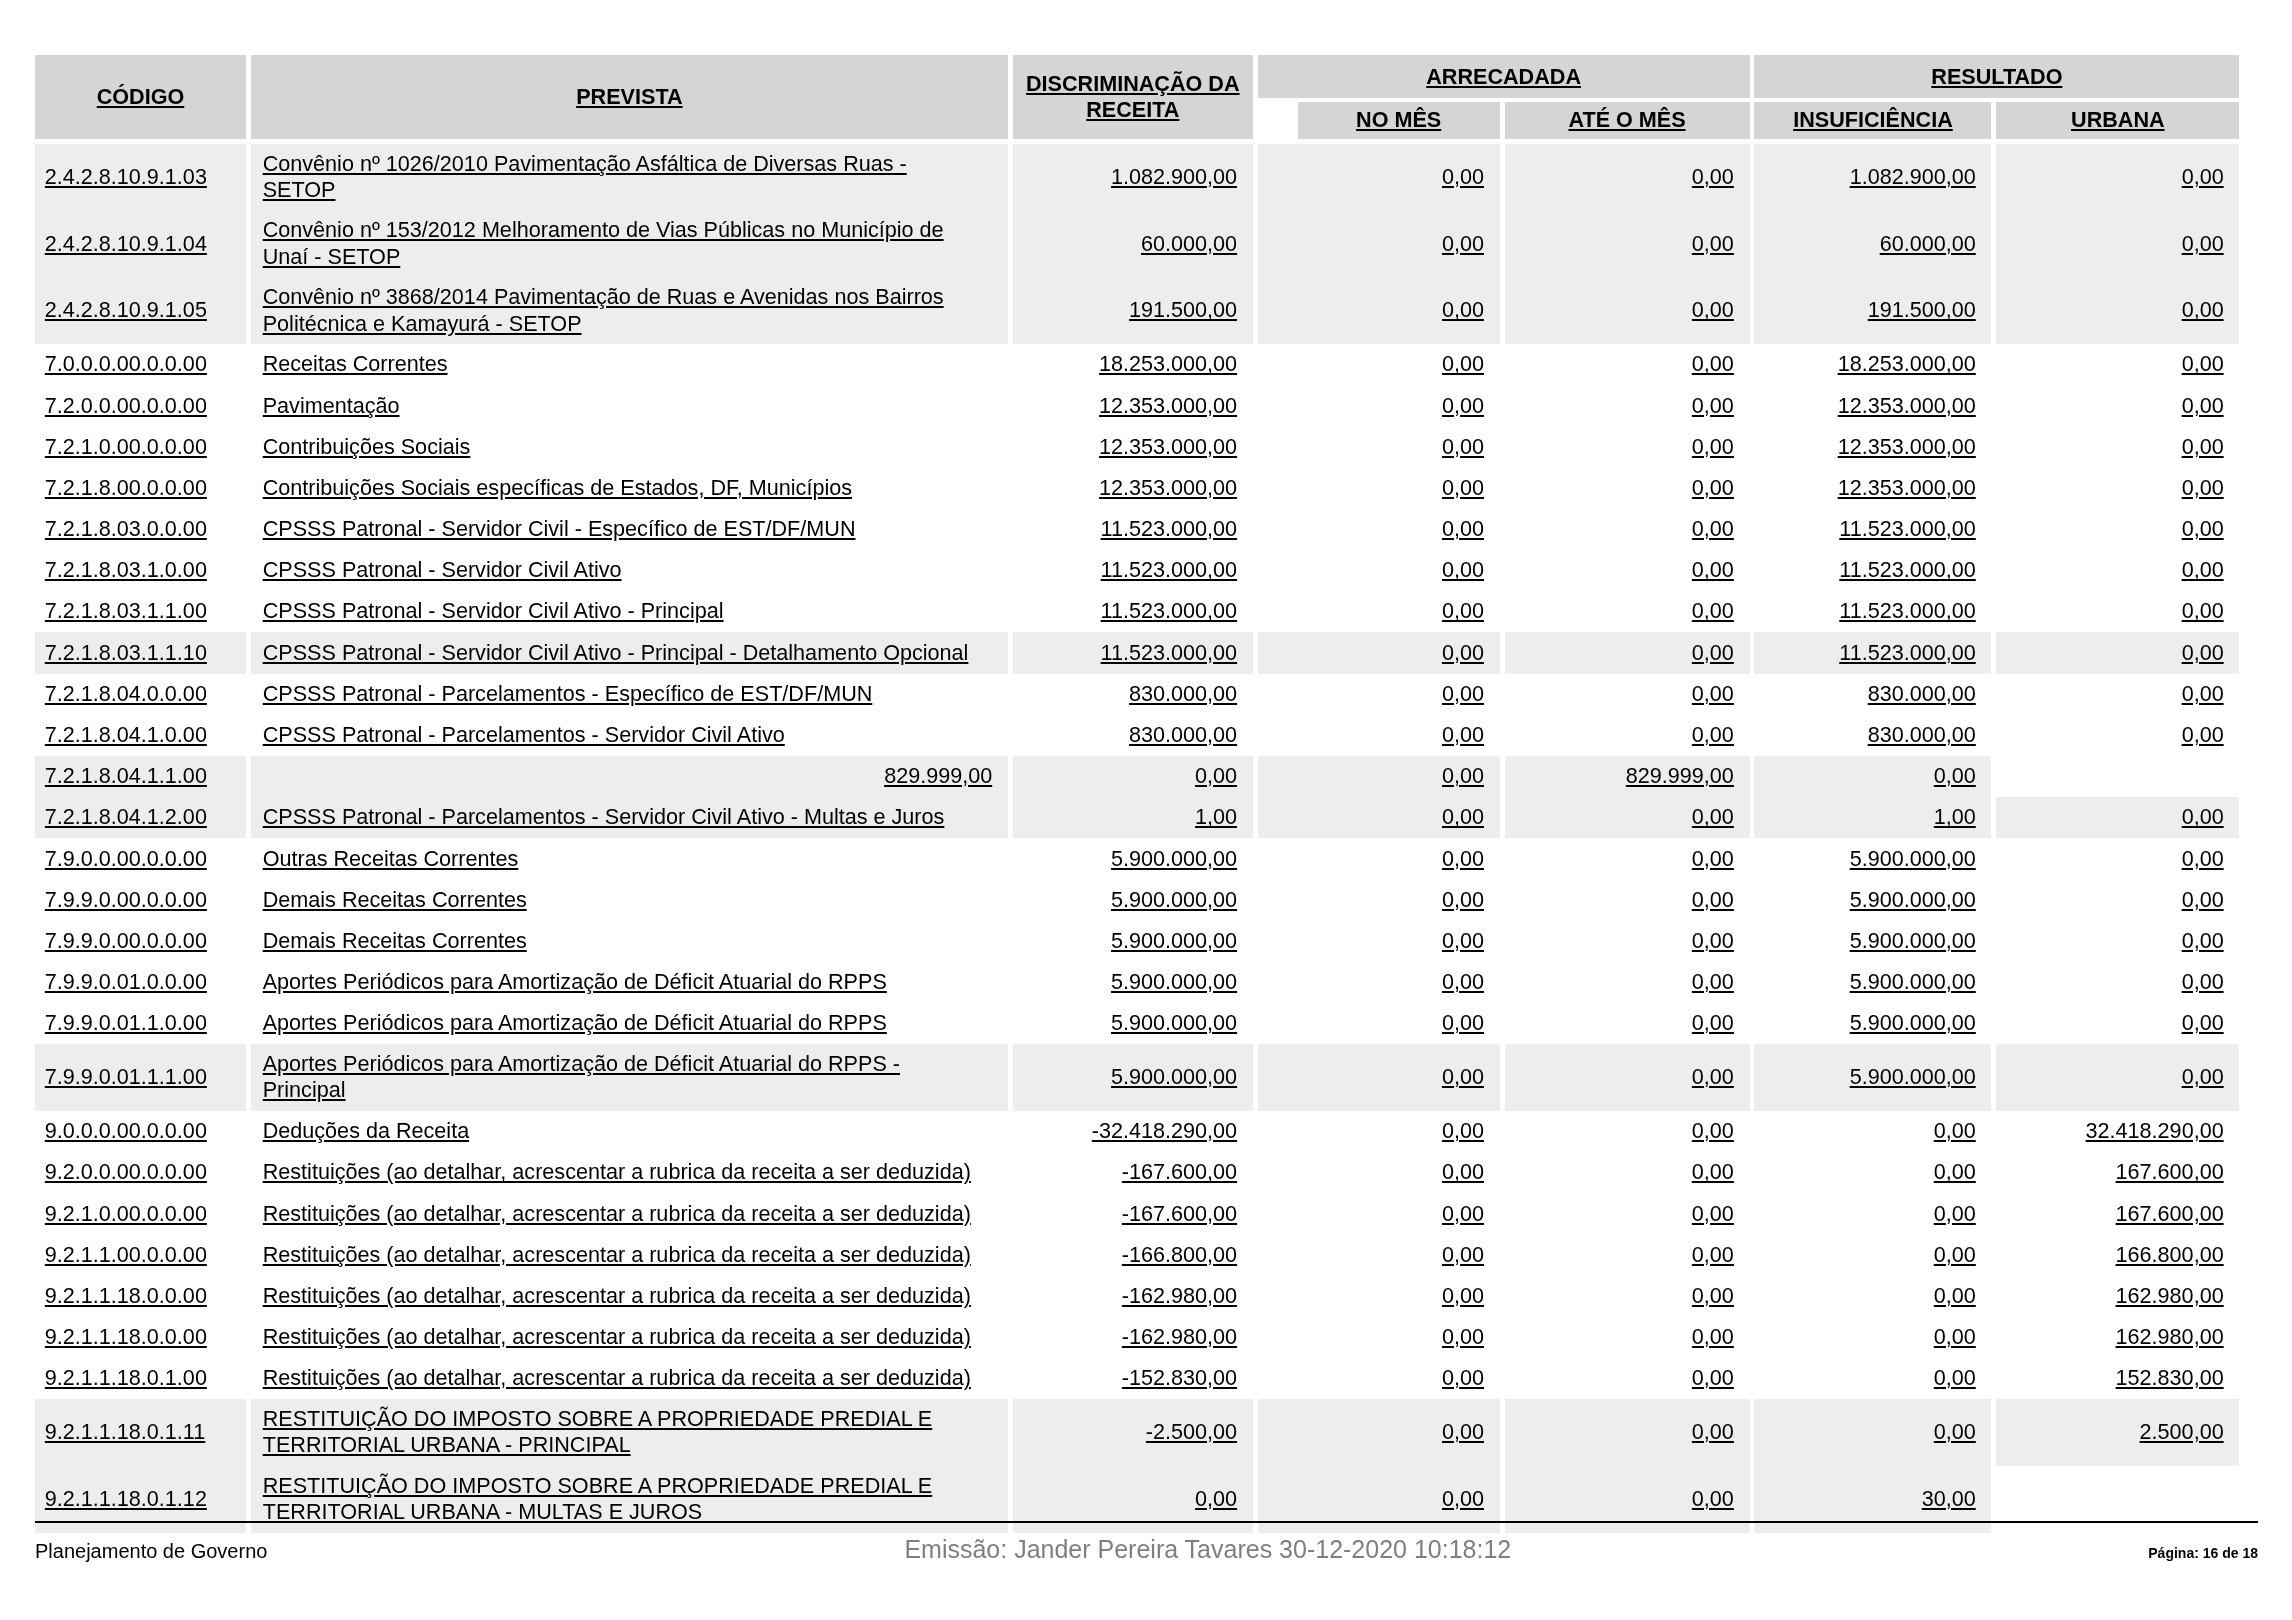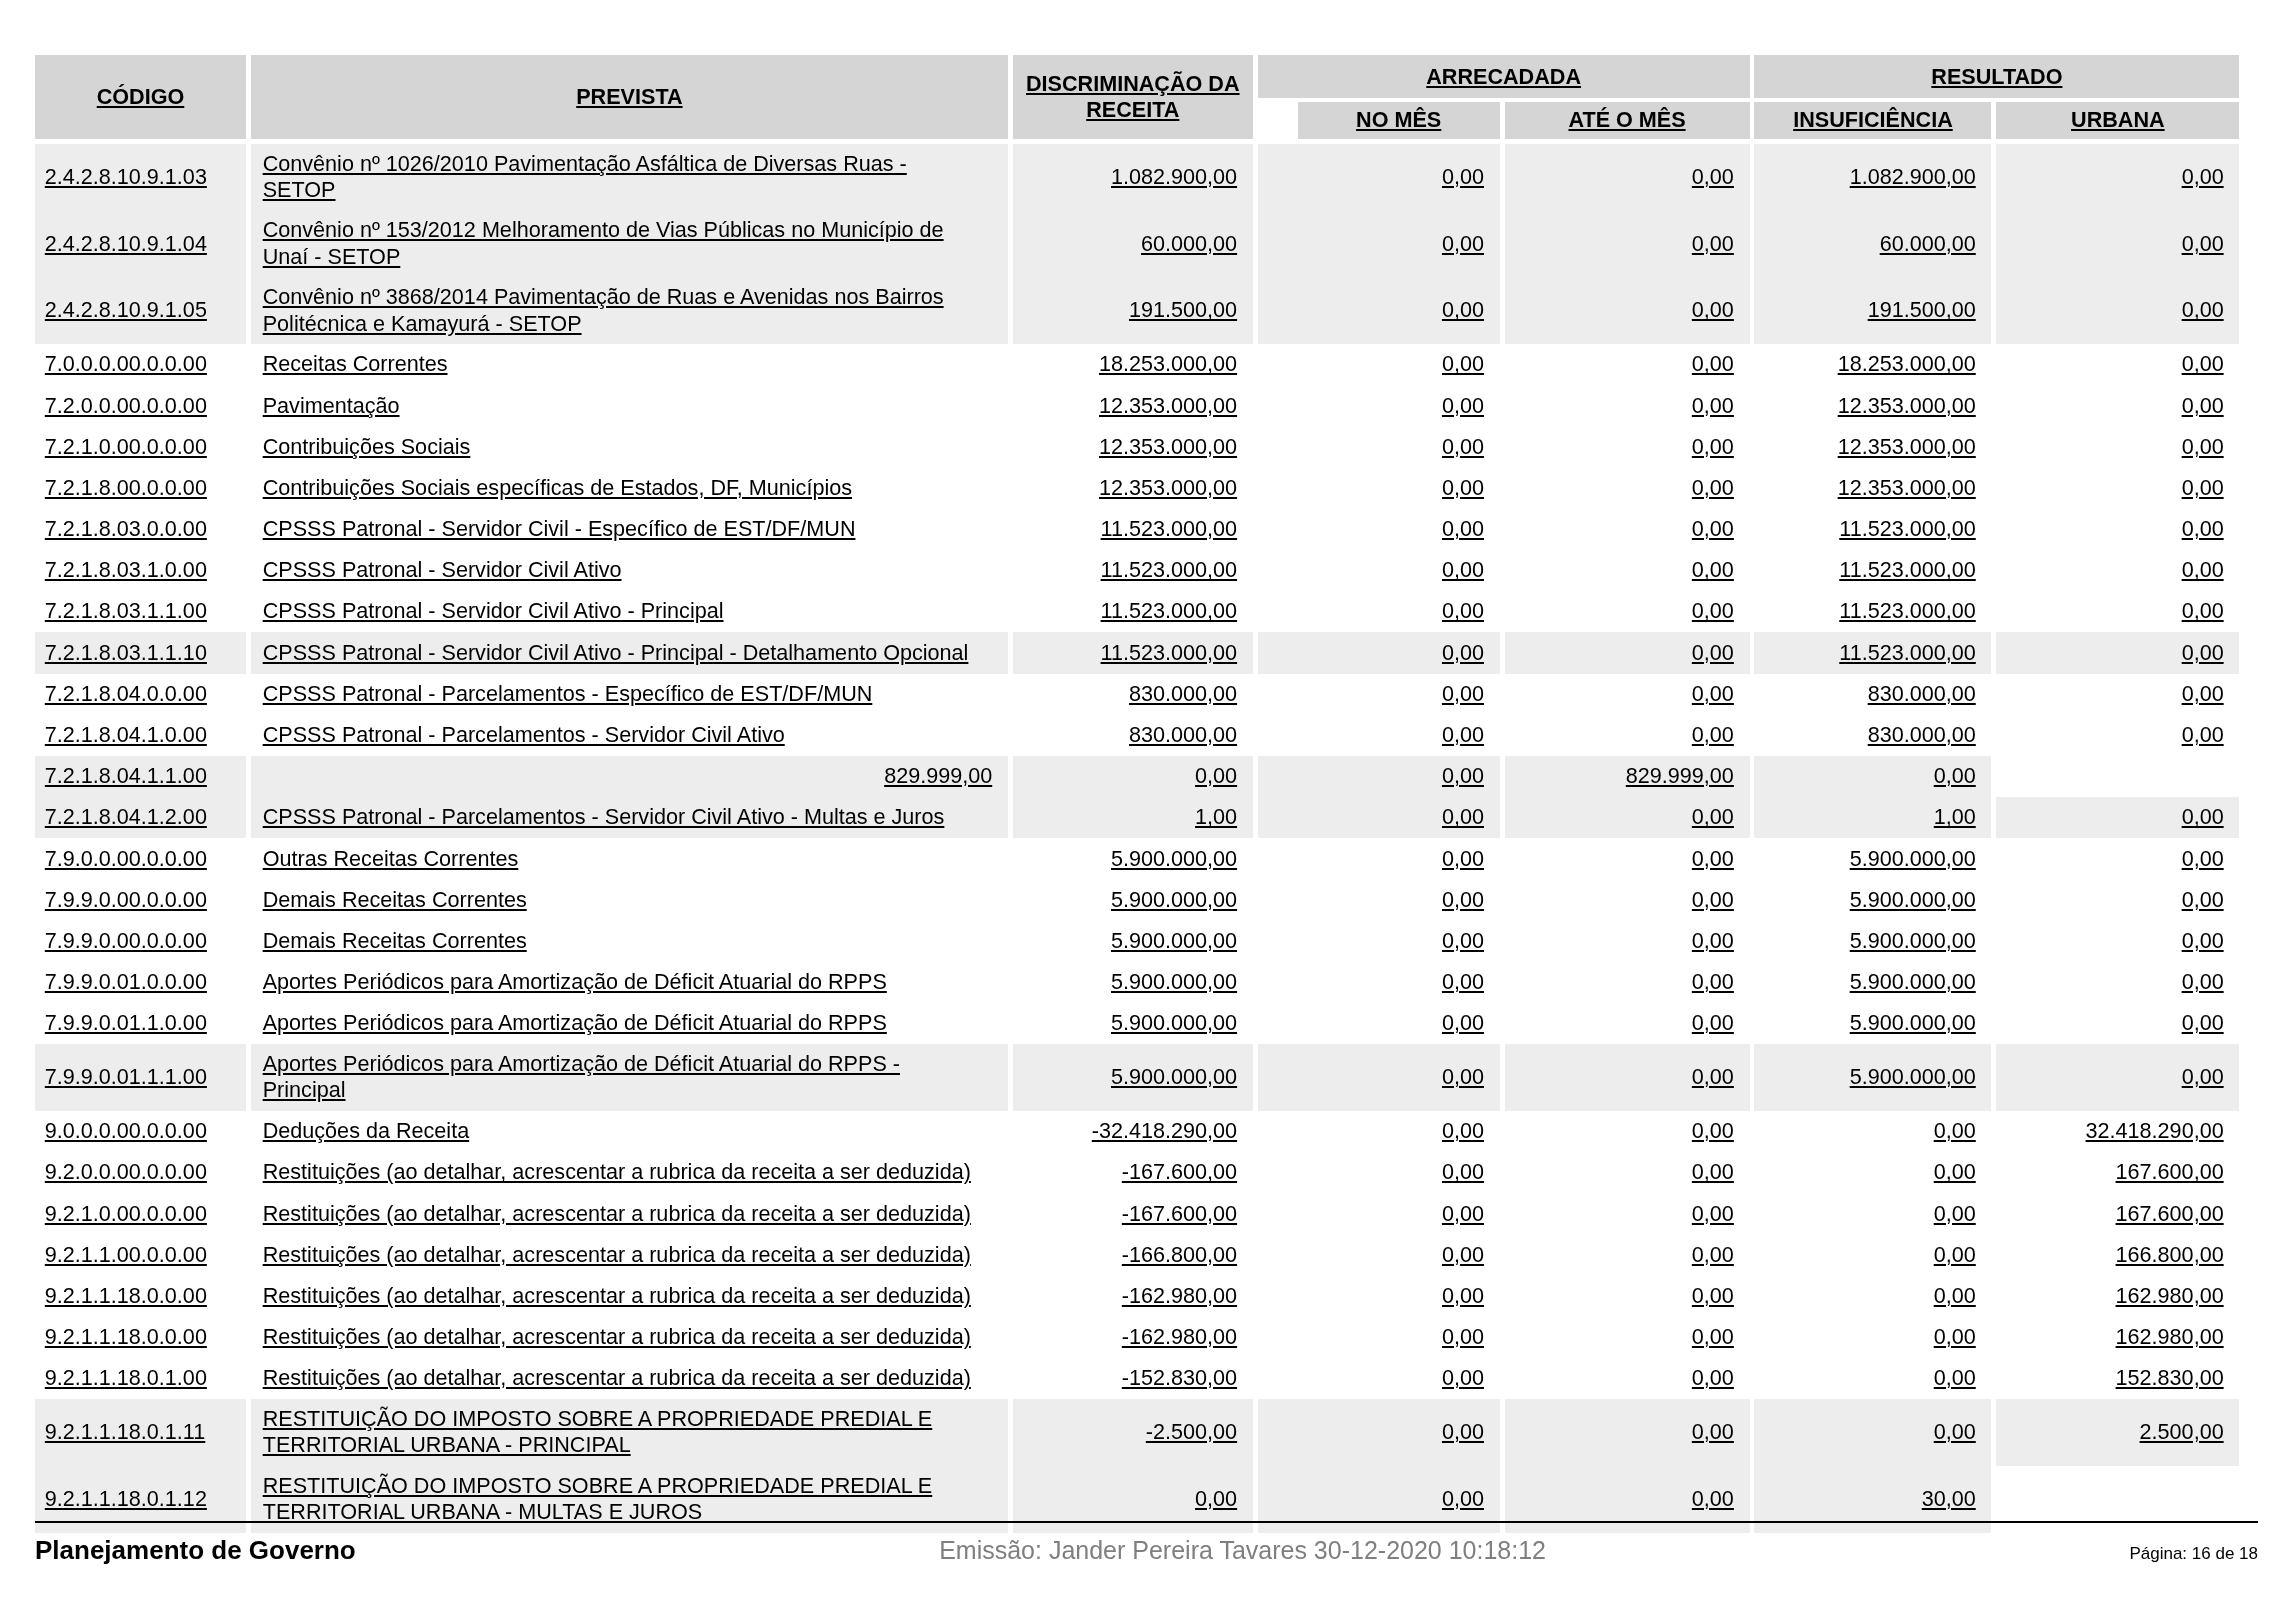--- a/index.html
+++ b/index.html
@@ -51,23 +51,23 @@
 
   
   .page-footer {
     position:absolute; left:35px; top:1521px; width:2223px;
     border-top:2.9px solid #000000;
   }
   .footer-row {
     display:flex; justify-content:space-between; align-items:baseline;
     margin-top:11.8px;
   }
-  .f-left  { font-weight:bold; font-size:26px; }
+  .f-left  { font-weight:normal; font-size:20px; }
   .f-center{ color:#7f7f7f; font-size:25px; }
-  .f-right { font-weight:normal; font-size:17px;text-align:center; }
+  .f-right { font-weight:bold; font-size:14px;text-align:center; }
 </style>
 </head>
 <body>
 
 <div class="report-table">
   <div class="thead">
     <div class="hcell rowspan2">CÓDIGO</div>
     <div class="hcell rowspan2">PREVISTA</div>
     <div class="hcell rowspan2">DISCRIMINAÇÃO DA RECEITA</div>
     <div class="hcell" style="grid-column:4 / span 2;">ARRECADADA</div>

